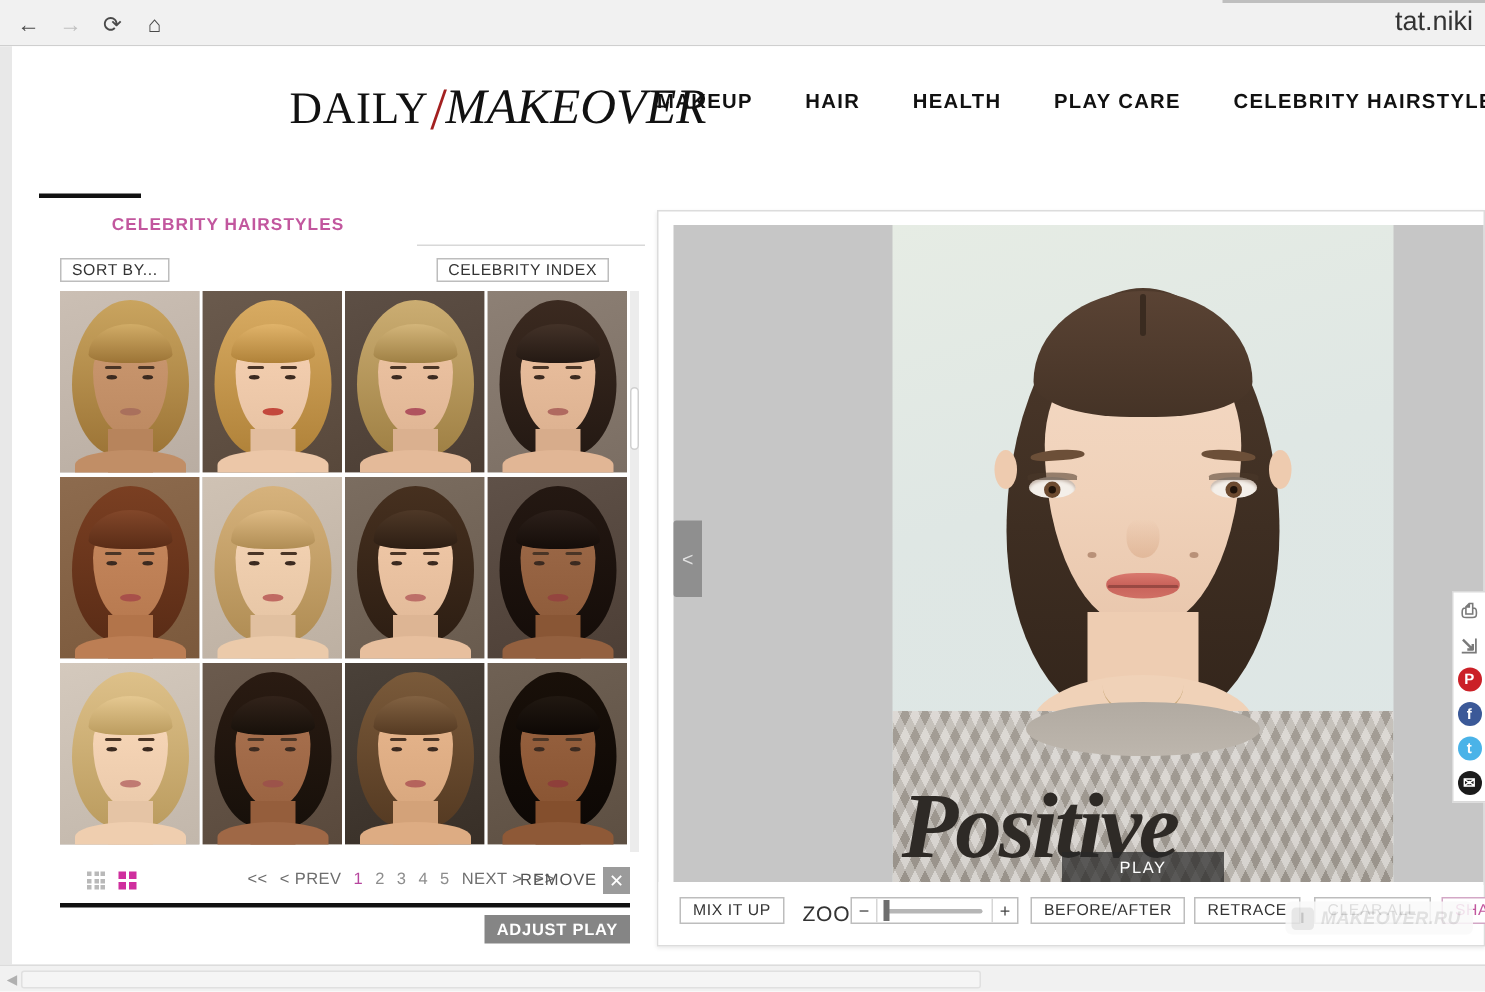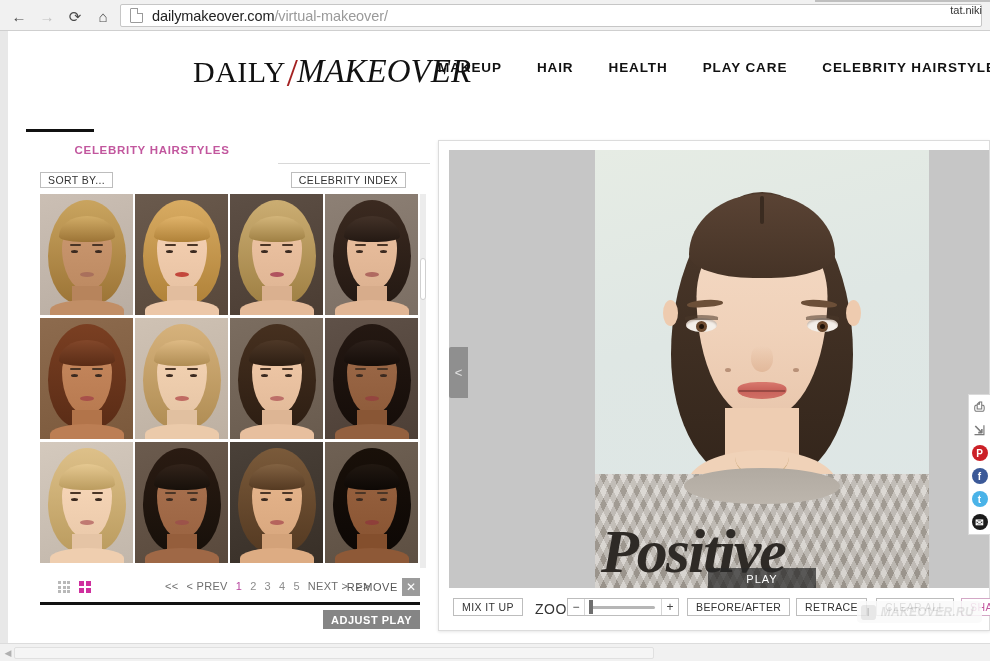--- a/index.html
+++ b/index.html
@@ -15,21 +15,21 @@
   .nav-btn.dim{ color:#c0c0c0; }
   #omnibox{ position:absolute; left:120px; top:4px; width:862px; height:23px;
     background:#fff; border:1px solid #c6c6c6; border-radius:2px; display:flex; align-items:center; }
   #page-icon{ width:13px; height:15px; margin-left:9px; border:1px solid #9a9a9a;
     border-radius:1px; background:#fff; position:relative; }
   #page-icon:after{ content:""; position:absolute; right:-1px; top:-1px; width:5px; height:5px;
     background:#fff; border-left:1px solid #9a9a9a; border-bottom:1px solid #9a9a9a;
     transform:rotate(0deg); }
   #url-text{ margin-left:9px; font-size:14.5px; color:#9a9a9a; letter-spacing:-0.1px; white-space:nowrap; }
   #url-text .host{ color:#222; }
-  #profile-name{ position:absolute; right:8px; top:4px; font-size:11px; color:#333; }
+  #profile-name{ position:absolute; right:8px; top:4px; font-size:18px; color:#333; }
   #chrome-topline{ position:absolute; right:0; top:0; width:175px; height:2px; background:#bfbfbf; }
 
   
   #page{ position:absolute; left:0; top:31px; width:990px; height:612px; background:#fff;
     border-left:8px solid #e8e8e8; }
   #page-white{ position:absolute; left:0; top:0; width:982px; height:612px; background:#fff; }
 
   
   #site-header{ position:absolute; left:0; top:0; width:982px; height:70px; background:#fff; }
   #logo{ position:absolute; left:185px; top:14px; white-space:nowrap; user-select:none; }
@@ -235,24 +235,20 @@
 <body>
 
 <div id="browser-chrome">
   <div id="chrome-topline"></div>
   <div id="nav-buttons">
     <div class="nav-btn">←</div>
     <div class="nav-btn dim">→</div>
     <div class="nav-btn">⟳</div>
     <div class="nav-btn">⌂</div>
   </div>
-  <div id="omnibox">
-    <div id="page-icon"></div>
-    <div id="url-text"><span class="host">dailymakeover.com</span><span>/virtual-makeover/</span></div>
-  </div>
   <div id="profile-name">tat.niki</div>
 </div>
 
 <div id="page">
 <div id="page-white">
 
   <div id="site-header">
     <div id="logo">
       <span class="daily">DAILY</span><span class="slash">/</span><span class="makeover">MAKEOVER</span>
     </div>

